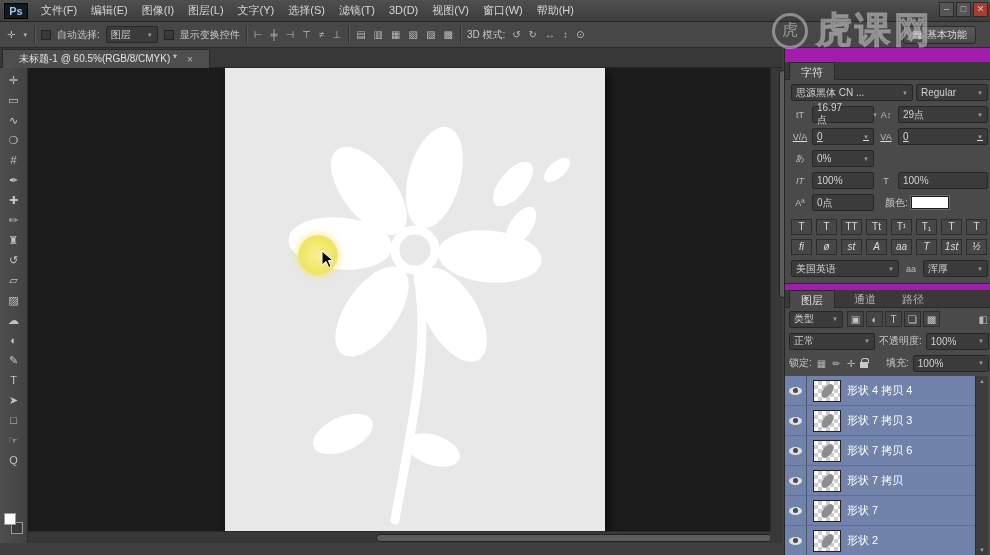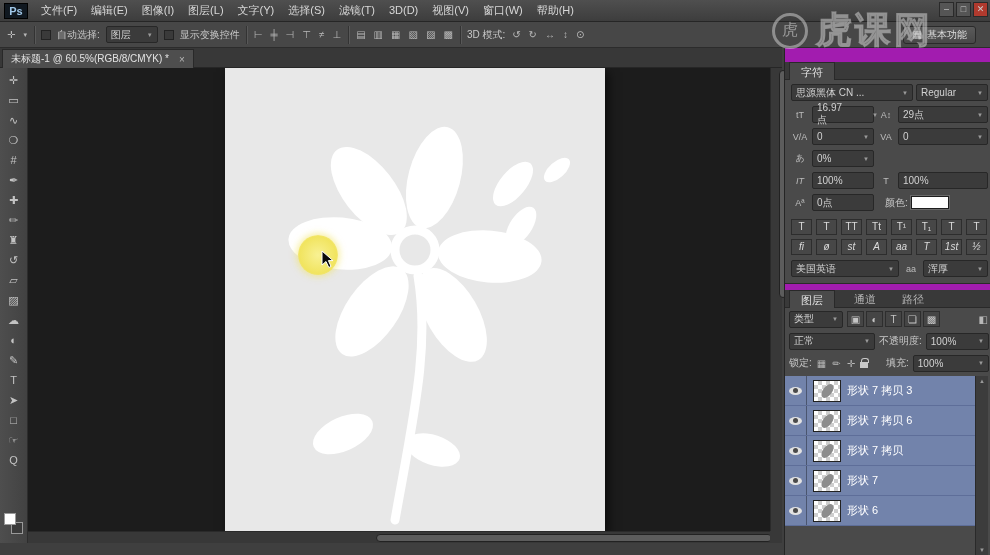--- a/index.html
+++ b/index.html
@@ -33,21 +33,21 @@
   .panel-label { font-size: 10px; color: #c8c8c8; white-space: nowrap; }
   .workspace-btn { margin-left: auto; margin-right: 8px; display: inline-flex; align-items: center; gap: 4px;
     background: linear-gradient(#5a5a5a,#484848); border: 1px solid #2a2a2a; border-radius: 3px;
     height: 18px; padding: 0 8px; font-size: 10px; color: #ddd; }
 
   
   .tabbar { position: absolute; left: 0; top: 48px; width: 782px; height: 20px;
     background: #383838; border-bottom: 1px solid #262626; }
   .doc-tab { position: absolute; left: 2px; top: 1px; height: 19px; background: #4e4e4e;
     border: 1px solid #292929; border-bottom: none; display: flex; align-items: center;
-    padding: 0 8px; gap: 10px; font-size: 10px; color: #e3e3e3; }
+    padding: 0 16px; gap: 10px; font-size: 10px; color: #e3e3e3; }
   .tab-close { color: #b5b5b5; font-size: 10px; }
 
   
   .toolbar { position: absolute; left: 0; top: 68px; width: 28px; height: 475px;
     background: linear-gradient(90deg,#4e4e4e,#424242); border-right: 1px solid #2d2d2d;
     display: flex; flex-direction: column; align-items: center; padding-top: 2px; }
   .tool { width: 24px; height: 20px; display: flex; align-items: center; justify-content: center;
     color: #c3c3c3; font-size: 11px; }
   .swatches { position: absolute; bottom: 8px; left: 4px; width: 20px; height: 22px; }
   .sw-bg { position: absolute; left: 7px; top: 9px; width: 12px; height: 12px; background: #3a3a3a; border: 1px solid #999; }
@@ -284,21 +284,21 @@
         <span class="combo" style="width:62px;gap:30px;">
           <span>16.97点</span>
           <span class="caret">▼</span>
         </span>
         <span class="cicon">A↕</span>
         <span class="combo" style="flex:1;">
           <span>29点</span>
           <span class="caret">▼</span>
         </span>
       </div>
-      <div class="crow" style="top:48px;">
+      <div class="crow" style="top:48px;text-decoration:underline;">
         <span class="cicon">V/A</span>
         <span class="combo" style="width:62px;">
           <span>0</span>
           <span class="caret">▼</span>
         </span>
         <span class="cicon">VA</span>
         <span class="combo" style="flex:1;">
           <span>0</span>
           <span class="caret">▼</span>
         </span>
@@ -405,20 +405,29 @@
         </span>
       </div>
       <div class="layer-list">
           <div class="layer-row">
           <div class="eye-cell">
             <span class="eye"></span>
           </div>
           <div class="thumb">
             <span class="thumb-shape"></span>
           </div>
+          <span class="layer-name">形状 4 拷贝 4</span>
+        </div>
+          <div class="layer-row">
+          <div class="eye-cell">
+            <span class="eye"></span>
+          </div>
+          <div class="thumb">
+            <span class="thumb-shape"></span>
+          </div>
           <span class="layer-name">形状 7 拷贝 3</span>
         </div>
           <div class="layer-row">
           <div class="eye-cell">
             <span class="eye"></span>
           </div>
           <div class="thumb">
             <span class="thumb-shape"></span>
           </div>
           <span class="layer-name">形状 7 拷贝 6</span>
@@ -441,21 +450,21 @@
           </div>
           <span class="layer-name">形状 7</span>
         </div>
           <div class="layer-row">
           <div class="eye-cell">
             <span class="eye"></span>
           </div>
           <div class="thumb">
             <span class="thumb-shape"></span>
           </div>
-          <span class="layer-name">形状 6</span>
+          <span class="layer-name">形状 2</span>
         </div>
         </div>
       <div class="layers-scroll">
         <span class="up">▲</span>
         <span class="down">▼</span>
       </div>
     </div>
   </div>
 
   <div class="watermark">

